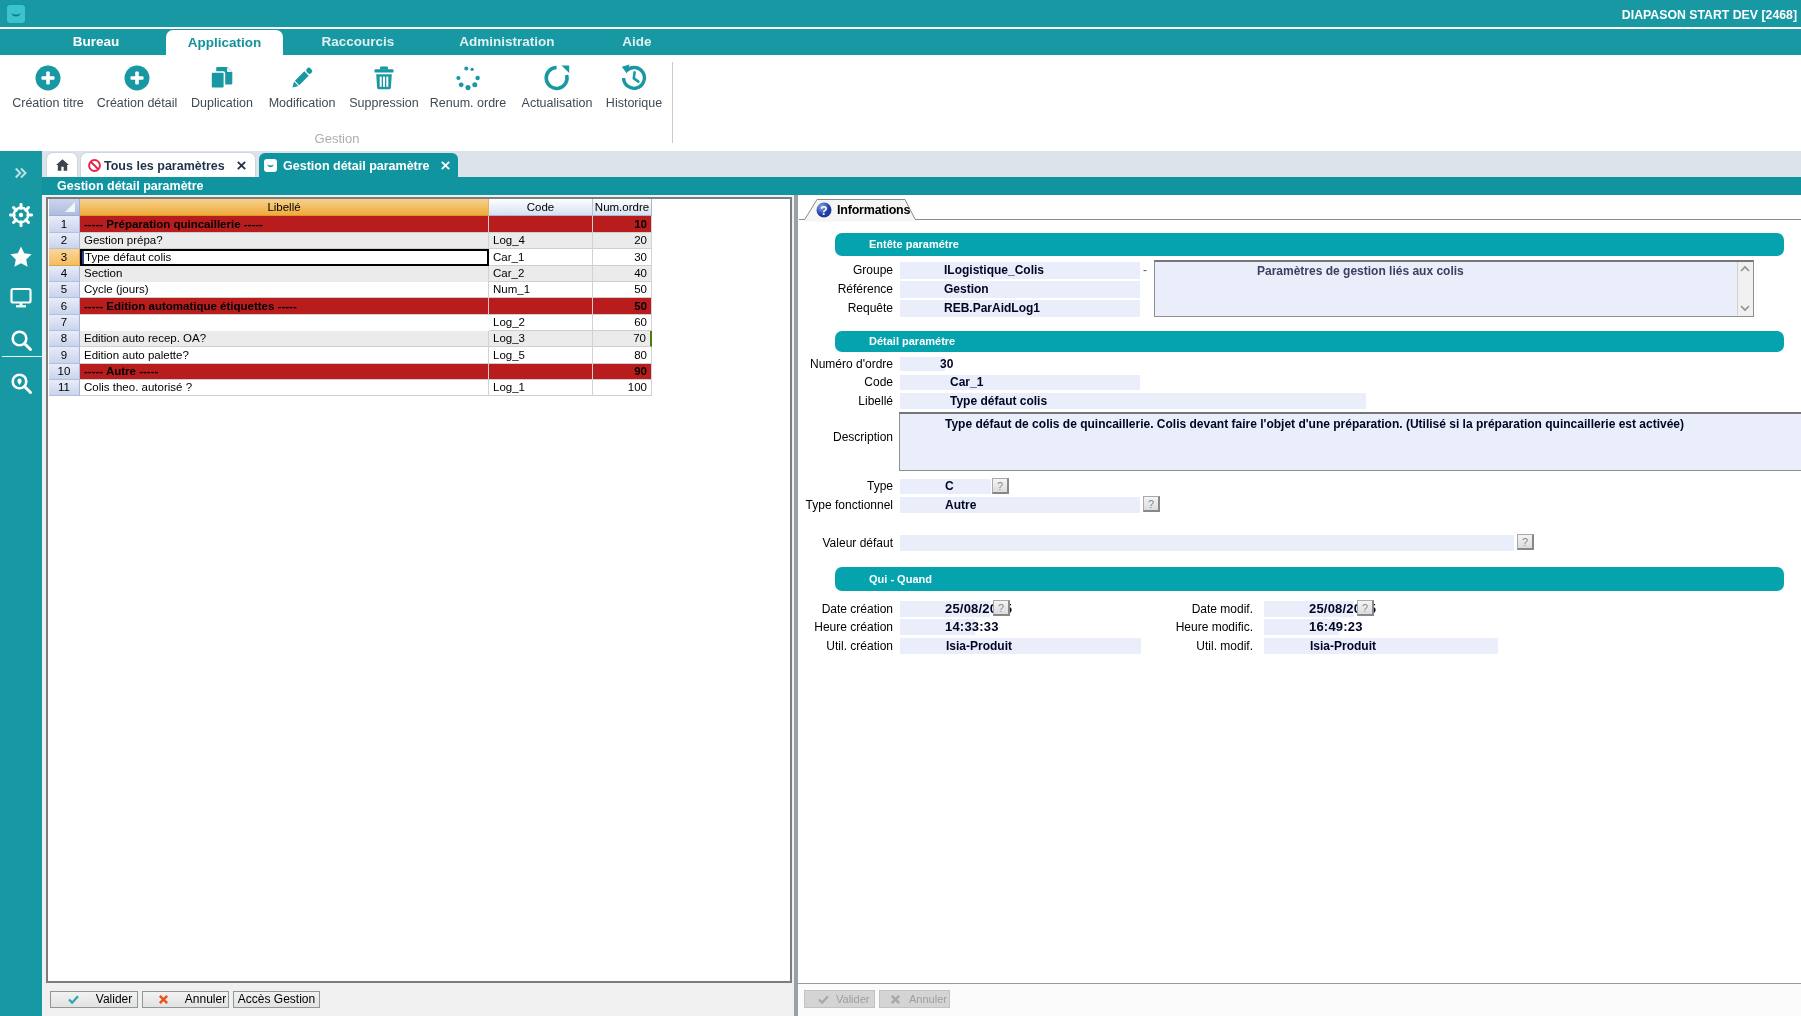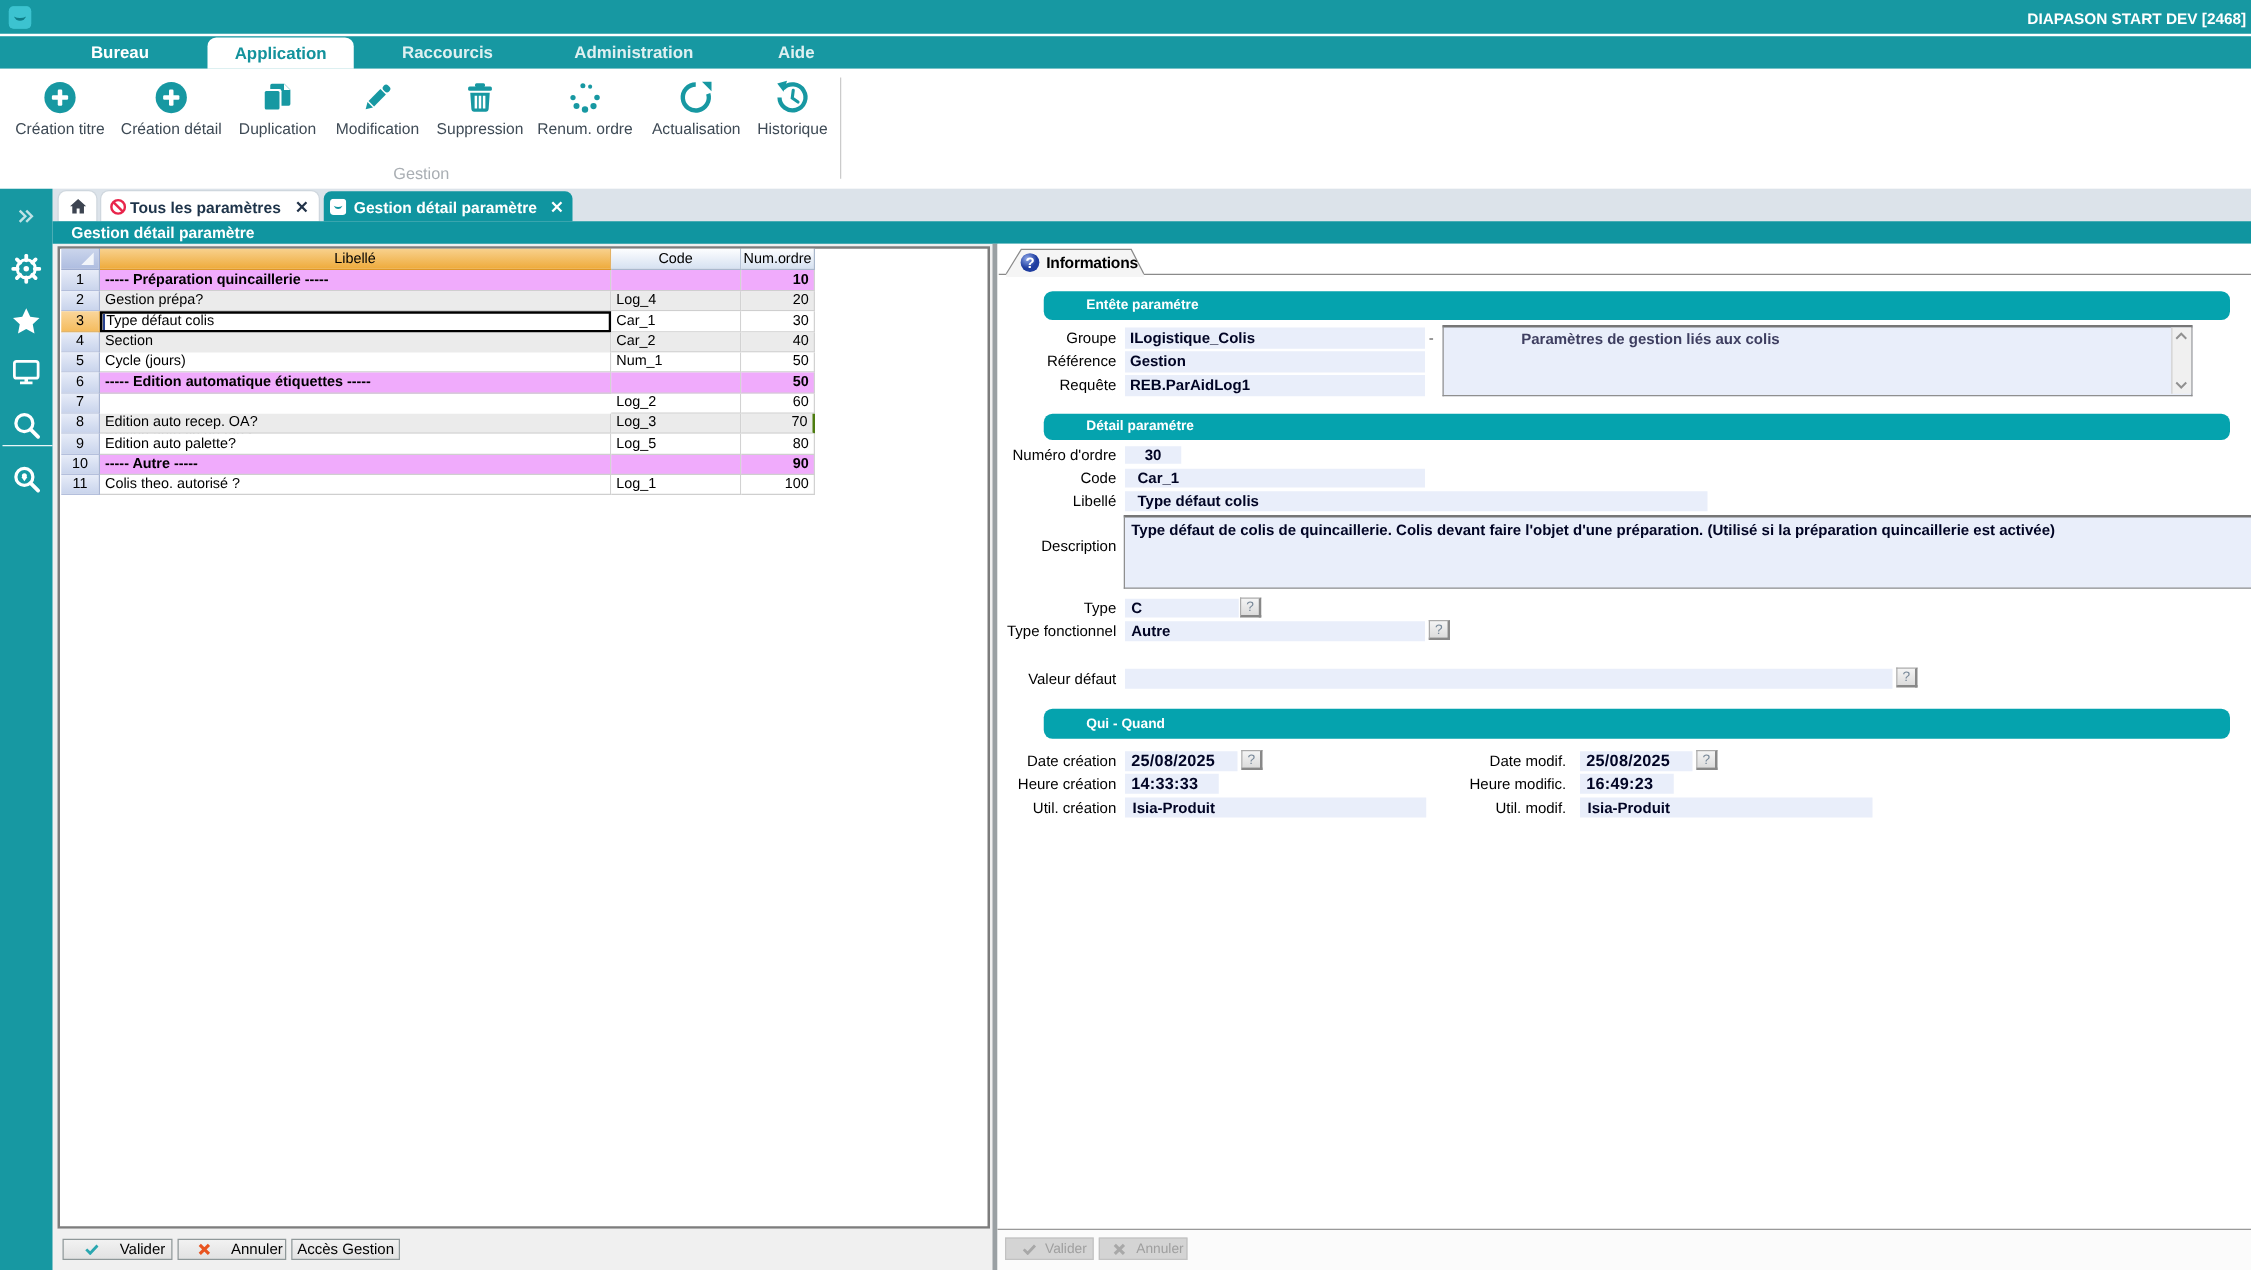--- a/index.html
+++ b/index.html
@@ -33,34 +33,34 @@
 
 
 .lpanel { left:46px; top:197px; width:746px; height:786px; background:#fff; border:2px solid #7d7d7d; }
 .lbottom { left:46px; top:983px; width:746px; height:33px; background:#f0f0f0; }
 .btn { top:991px; height:17px; background:linear-gradient(#f2f2f2,#e2e2e2); border:1px solid #8f9899; font-size:12px; color:#000; text-align:center; line-height:15px; }
 .cell { position:absolute; overflow:hidden; white-space:nowrap; font-size:11.5px; }
 .rn { background:linear-gradient(#e7ecf8,#c9d4ec); border-right:1px solid #a9b5d2; border-bottom:1px solid #b4bfdc; text-align:center; color:#000; }
 .hLib { background:linear-gradient(#f8d18d,#eeab3c); border-bottom:1px solid #de9727; border-right:1px solid #e3b264; text-align:center; }
 .hBlu { background:linear-gradient(#fdfeff,#d6e1f1); border-bottom:1px solid #aab8cc; border-right:1px solid #b7c4d6; text-align:center; }
 .corner { background:linear-gradient(#cbd5ec,#aebde0); border-right:1px solid #9fadd0; border-bottom:1px solid #9fadd0; }
-.c-cyan { background:#f0abfc; font-weight:bold; }
+.c-cyan { background:#b91c1c; font-weight:bold; }
 .c-gray { background:#ebebeb; }
 .c-white { background:#fff; }
 .dcell { border-right:1px solid #d2d2d2; border-bottom:1px solid #cfcfcf; padding-left:4px; }
 .ncell { border-bottom:1px solid #cfcfcf; text-align:right; padding-right:4px; }
 
 
 .rpborder { left:794px; top:195px; width:4px; height:821px; background:#9aa0a3; }
 .rpanel { left:798px; top:195px; width:1003px; height:788px; background:#ffffff; }
 .rbottom { left:798px; top:983px; width:1003px; height:33px; background:#fbfbfb; border-top:1px solid #999; }
 .bar { left:835px; width:949px; background:#05a3ae; border-radius:7px; color:#fff; font-weight:bold; font-size:11px; padding-left:34px; }
 .flabel { font-size:11.5px; color:#000; text-align:right; }
 .fbox { background:#e9eefa; }
-.fval { font-weight:bold; font-size:12px; color:#010424; padding-left:4px; white-space:nowrap; }
+.fval { font-weight:bold; font-size:12px; color:#010424; padding-left:4px; white-space:nowrap;margin-left:40px; }
 .qbtn { width:17px; height:16px; background:linear-gradient(#f4f4f4,#dcdcdc); border:1px solid #aaa; border-right:2px solid #888; border-bottom:2px solid #888; color:#7a8a9a; font-size:11px; text-align:center; line-height:14px; }
 .dbtn { top:990px; width:71px; height:18px; background:#d4d4d4; border:1px solid #c2c2c2; color:#9f9f9f; font-size:11px; text-align:left; line-height:16px; }
 </style>
 </head>
 <body>
 
 <div class="abs titlebar"></div>
 <div class="abs appicon"></div>
 <div class="abs wintitle">DIAPASON START DEV [2468]</div>
 <div class="abs topline"></div>

